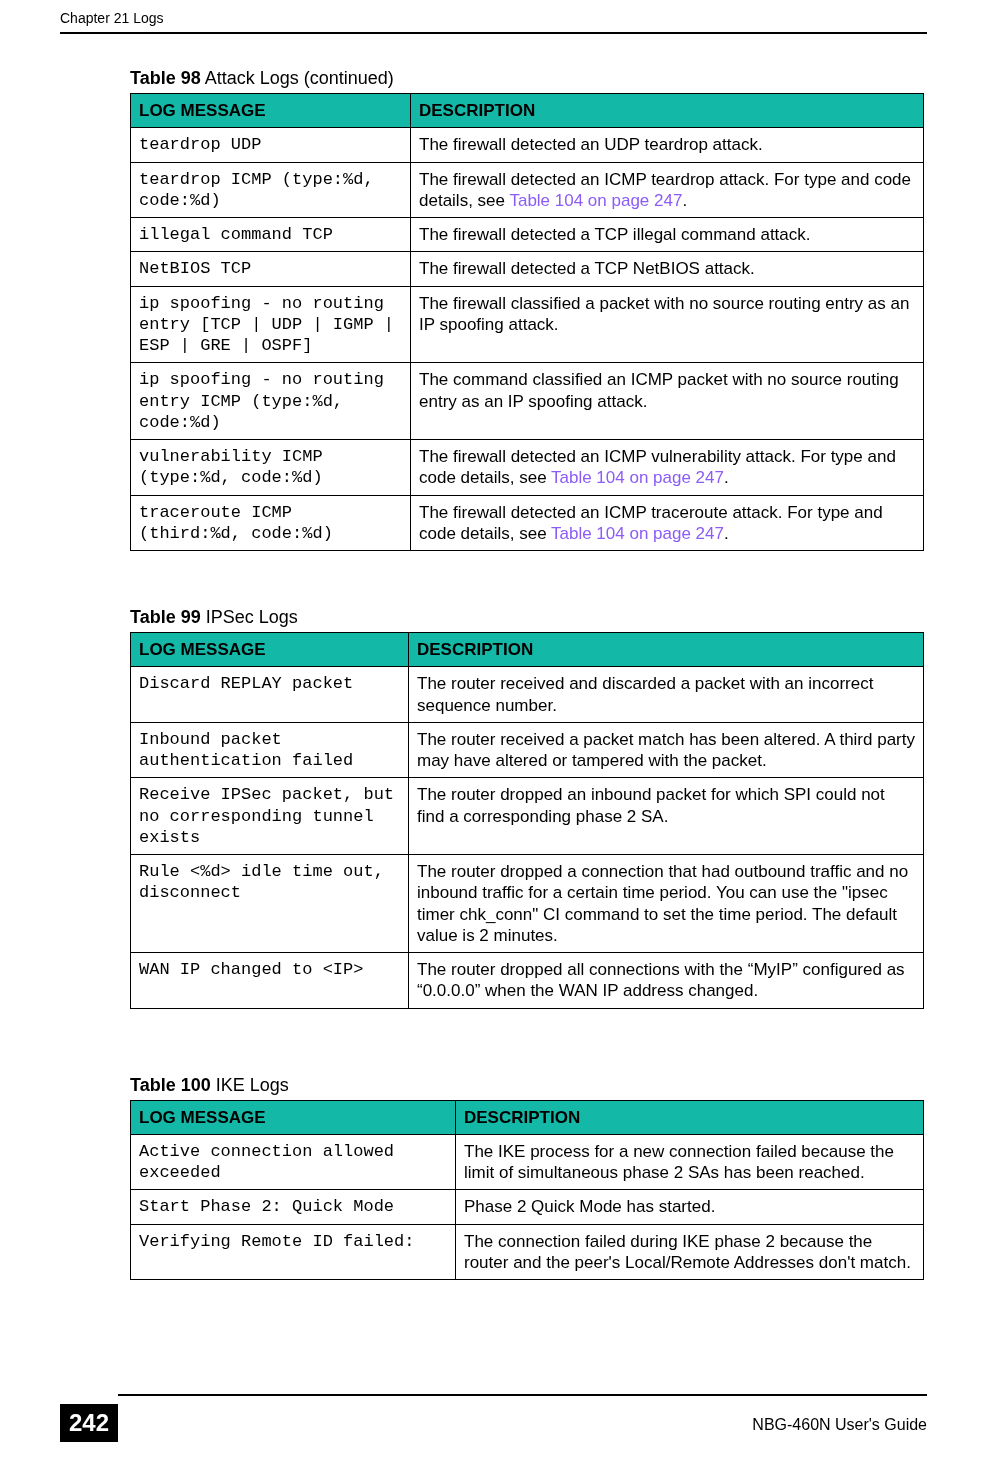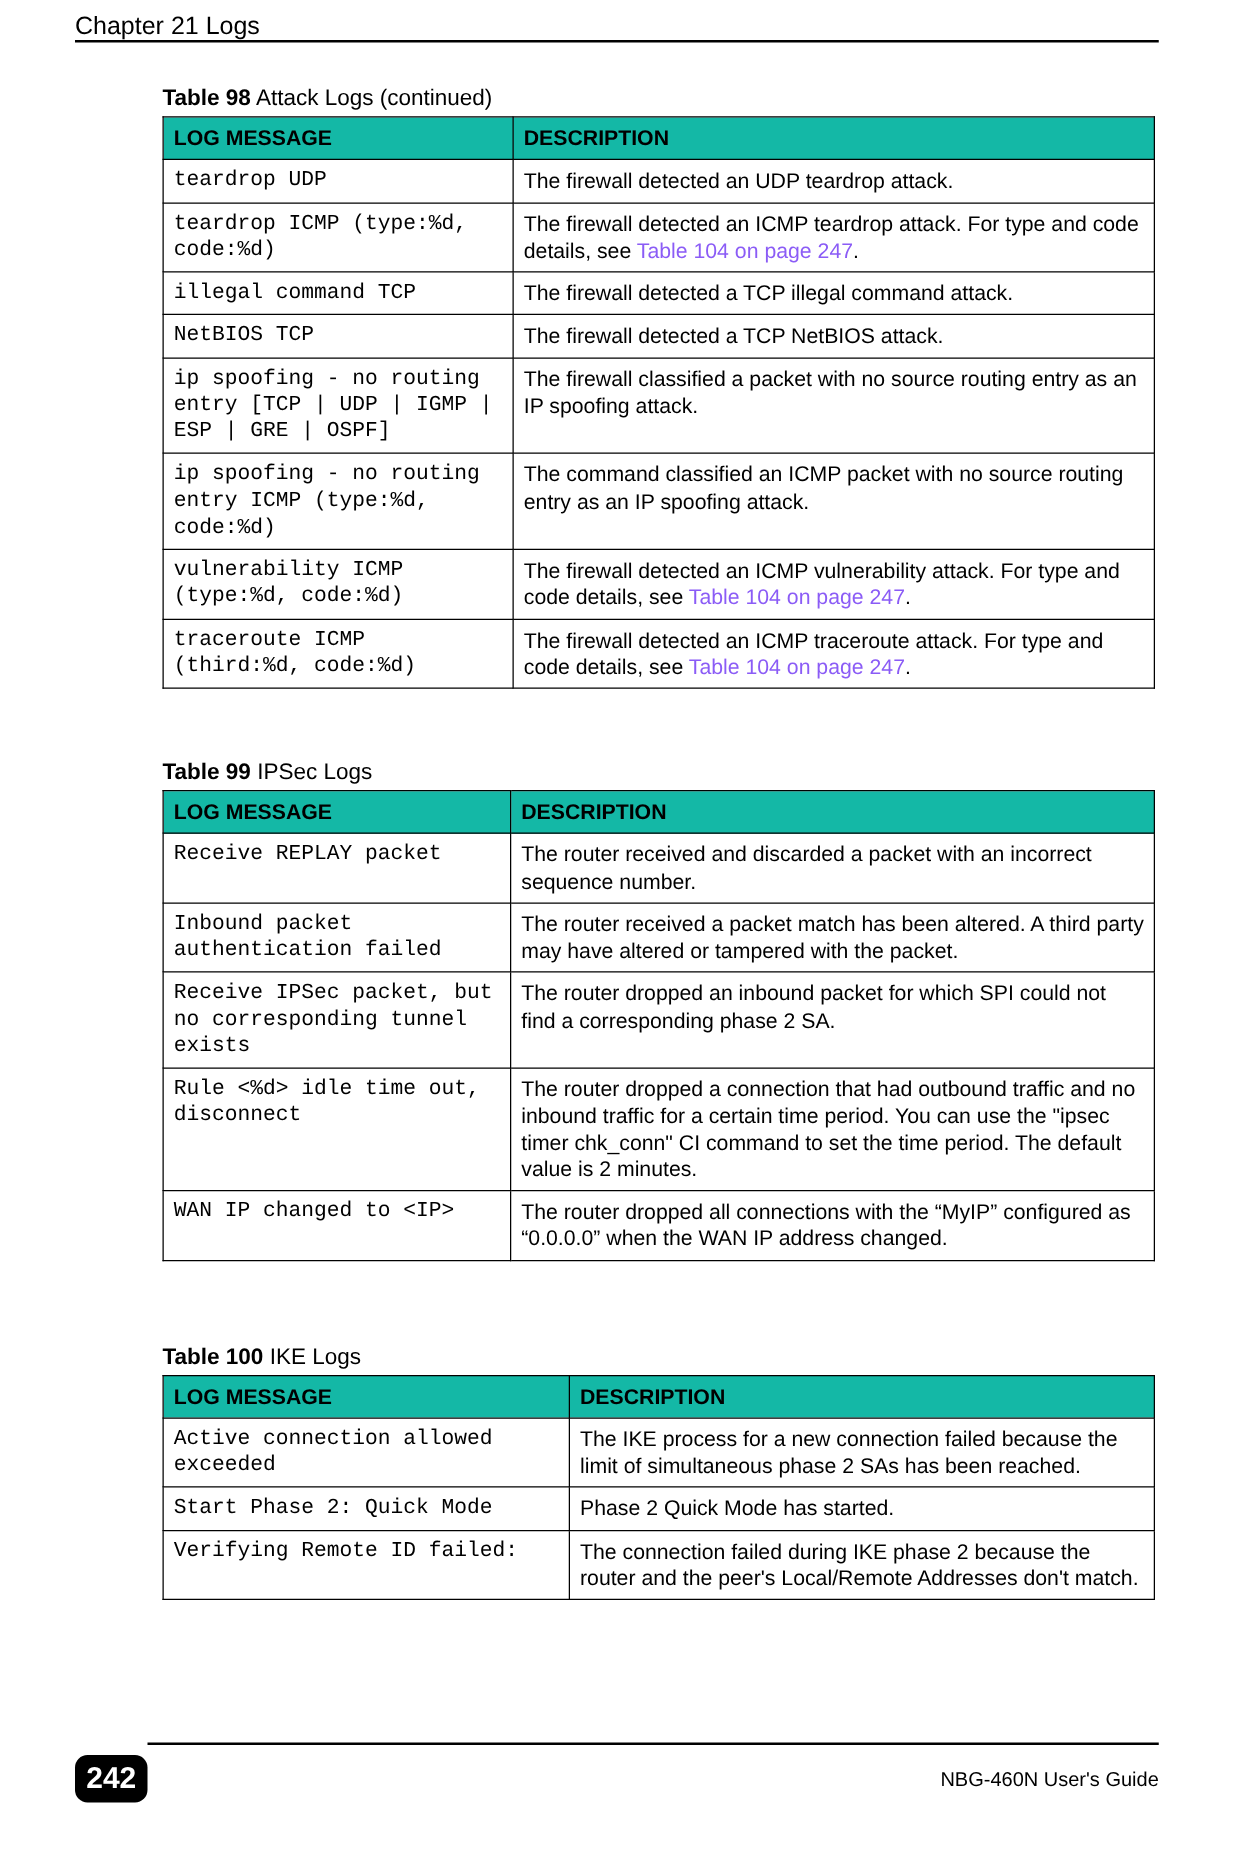--- a/index.html
+++ b/index.html
@@ -17,36 +17,35 @@
   position: absolute;
   top: 32px;
   left: 60px;
   right: 60px;
   border-bottom: 2px solid #000;
 }
 .header-text {
   position: absolute;
   top: 10px;
   left: 60px;
-  font-size: 20px;
+  font-size: 14px;
 }
 .page-number-box {
   position: absolute;
   bottom: 40px;
   left: 60px;
   width: 58px;
   height: 38px;
   background: #000;
   color: #fff;
   font-weight: bold;
   font-size: 24px;
   display: flex;
   align-items: center;
   justify-content: center;
-  border-radius: 10px;
 }
 .footer-text {
   position: absolute;
   bottom: 48px;
   right: 60px;
   font-size: 16px;
 }
 .footer-line {
   position: absolute;
   bottom: 86px;
@@ -166,21 +165,21 @@
         <col>
       </colgroup>
     <thead>
       <tr>
         <th>LOG MESSAGE</th>
         <th>DESCRIPTION</th>
       </tr>
     </thead>
     <tbody>
       <tr>
-        <td class="mono">Receive REPLAY packet</td>
+        <td class="mono">Discard REPLAY packet</td>
         <td>The router received and discarded a packet with an incorrect sequence number.</td>
       </tr>
       <tr>
         <td class="mono">Inbound packet authentication failed</td>
         <td>The router received a packet match has been altered. A third party may have altered or tampered with the packet.</td>
       </tr>
       <tr>
         <td class="mono">Receive IPSec packet, but no corresponding tunnel exists</td>
         <td>The router dropped an inbound packet for which SPI could not find a corresponding phase 2 SA.</td>
       </tr>

